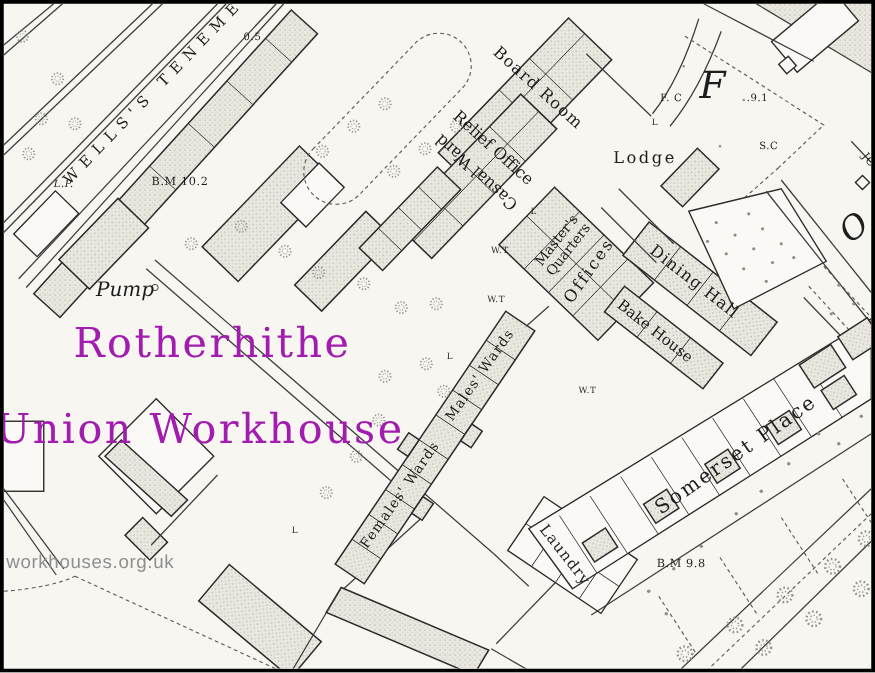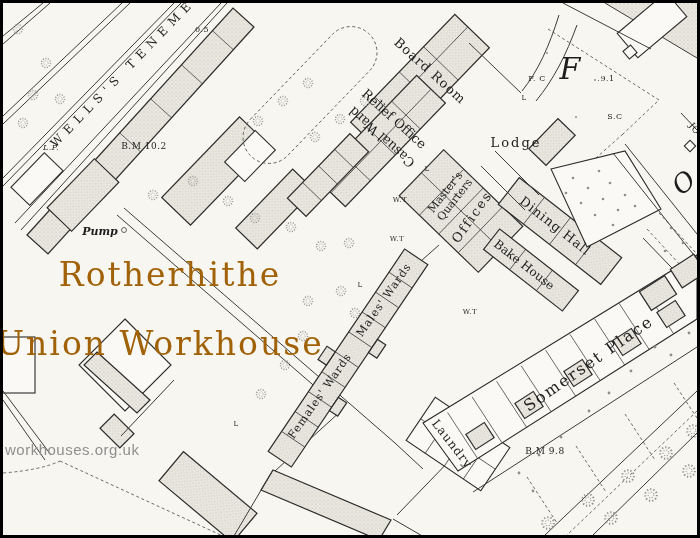--- a/index.html
+++ b/index.html
@@ -16,21 +16,21 @@
   .plain{fill:#faf9f5;stroke:#2b2b2b;stroke-width:1.1;}
   .inner{stroke:#2b2b2b;stroke-width:.7;fill:none;}
   .dot{fill:#8f8f8a;}
   .labels{position:absolute;left:0;top:0;width:100%;height:100%;}
   .lbl{
     position:absolute;color:#1d1d1d;white-space:nowrap;line-height:1.05;
     transform:translate(-50%,-50%) rotate(var(--r,0deg));
     font-family:"DejaVu Serif", serif;
   }
   .it{font-style:italic;}
-  .title{letter-spacing:2px;font-size:33px;color:#a16207;}
+  .title{letter-spacing:2px;font-size:33px;color:#a21caf;}
   .tiny{font-size:8px;letter-spacing:.5px;}
   .marker{font-size:7px;letter-spacing:.5px;color:#2a2a2a;}
   .watermark{
     position:absolute;left:2px;top:438px;font-size:15px;color:#8f8f8f;
     font-family:"Liberation Sans", sans-serif;letter-spacing:.5px;
   }
   .two-line{text-align:center;}
   .two-line span{display:block;}
 </style>
 </head>
@@ -371,34 +371,34 @@
   <div class="lbl tiny" style="left:48px;top:145px;font-style:italic;">L.P.</div>
 
   <div class="lbl tiny" style="left:97px;top:144px;font-size:9px;margin-left:44px;">B.M 10.2</div>
 
   <div class="lbl" style="left:427px;top:68px;--r:42deg;font-size:13px;letter-spacing:1px;">Board Room</div>
 
   <div class="lbl" style="left:391px;top:116px;--r:42deg;font-size:13px;">Relief Office</div>
 
   <div class="lbl" style="left:379px;top:134px;--r:222deg;font-size:13px;">Casual Ward</div>
 
-  <div class="lbl" style="left:513px;top:140px;font-size:13px;letter-spacing:2px;">Lodge</div>
+  <div class="lbl" style="left:513px;top:124px;font-size:13px;letter-spacing:2px;">Lodge</div>
 
   <div class="lbl two-line" style="left:447px;top:193px;--r:-52deg;font-size:11px;">
     <span>Master's</span>
     <span>Quarters</span>
   </div>
 
   <div class="lbl" style="left:469px;top:214px;--r:-55deg;font-size:13px;letter-spacing:2px;">Offices</div>
 
   <div class="lbl" style="left:552px;top:223px;--r:38deg;font-size:13px;letter-spacing:1px;">Dining Hall</div>
 
   <div class="lbl" style="left:521px;top:262px;--r:38deg;font-size:12px;">Bake House</div>
 
-  <div class="lbl it" style="left:97px;top:229px;font-size:11px;font-weight:bold;">Pump</div>
+  <div class="lbl it" style="left:97px;top:229px;font-size:16px;">Pump</div>
 
   <div class="lbl title" style="left:167px;top:272px;">Rotherhithe</div>
 
   <div class="lbl title" style="left:157px;top:341px;">Union Workhouse</div>
 
   <div class="lbl" style="left:317px;top:393px;--r:-55deg;font-size:11px;letter-spacing:1px;">Females' Wards</div>
 
   <div class="lbl" style="left:381px;top:297px;--r:-55deg;font-size:11px;letter-spacing:1px;">Males' Wards</div>
 
   <div class="lbl" style="left:449px;top:441px;--r:52deg;font-size:12px;letter-spacing:1px;">Laundry</div>

